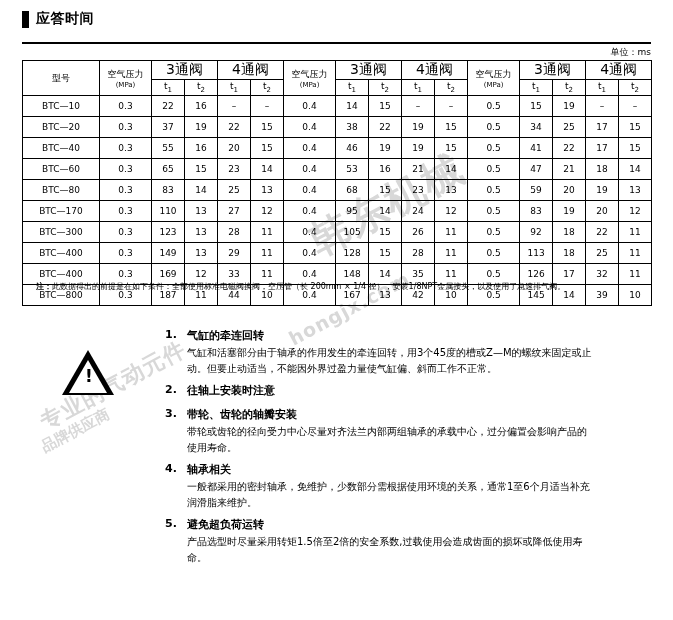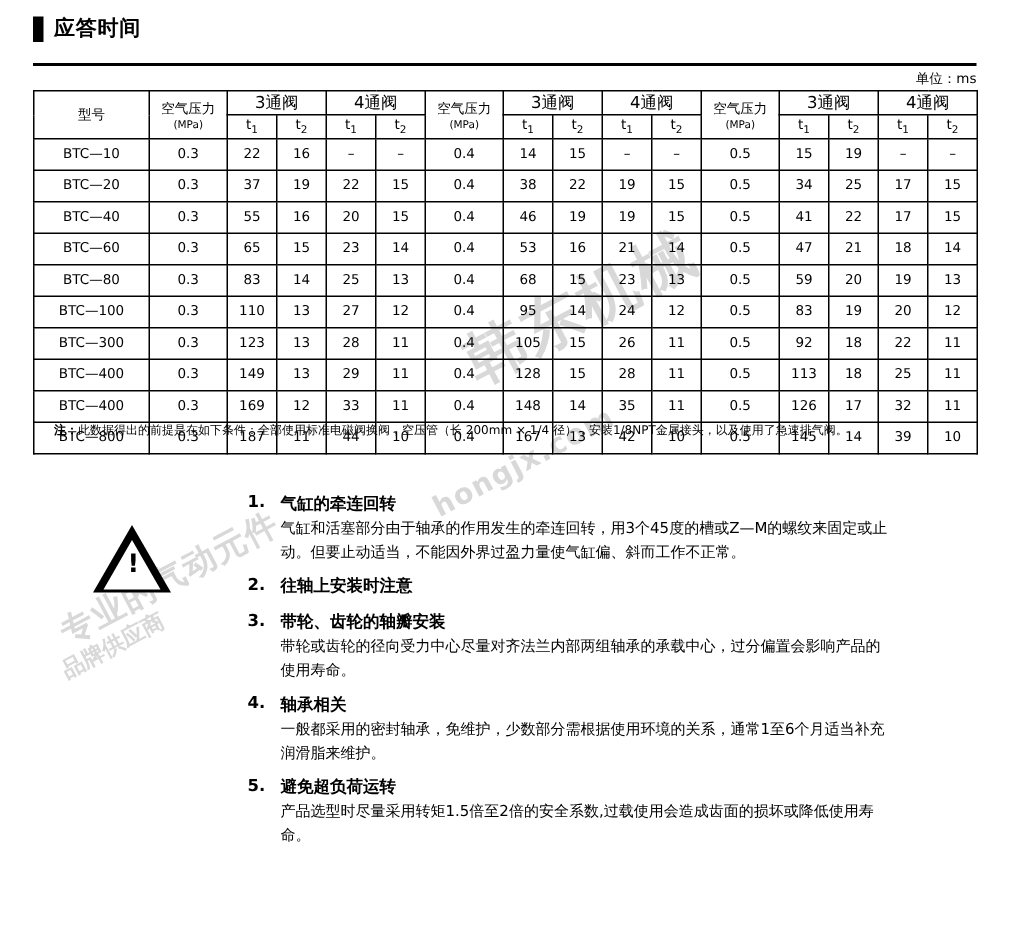--- a/index.html
+++ b/index.html
@@ -78,21 +78,21 @@
   }
   table.spec thead th {
     height: 15px;
   }
   .col-model { width: 77px; }
   .col-press { width: 52px; }
   .col-t     { width: 33px; }
   .model-cell { font-size: 9px; margin-left: 40px; }
   .sub { font-size: 7px; vertical-align: sub; }
   .press-sub { font-size: 7px; }
-  .hdr-3way, .hdr-4way { font-size: 11px; }
+  .hdr-3way, .hdr-4way { font-size: 14px; }
   .thin-row td { height: 20px; }
 
   
   .tbl-note {
     position: absolute;
     left: 36px;
     top: 271px;
     width: 615px;
     font-size: 8px;
     line-height: 1.4;
@@ -371,21 +371,21 @@
             <td>15</td>
             <td>23</td>
             <td>13</td>
             <td>0.5</td>
             <td>59</td>
             <td>20</td>
             <td>19</td>
             <td>13</td>
           </tr>
           <tr class="thin-row">
-            <td class="model-cell">BTC—100</td>
+            <td class="model-cell">BTC—170</td>
             <td>0.3</td>
             <td>110</td>
             <td>13</td>
             <td>27</td>
             <td>12</td>
             <td>0.4</td>
             <td>95</td>
             <td>14</td>
             <td>24</td>
             <td>12</td>

